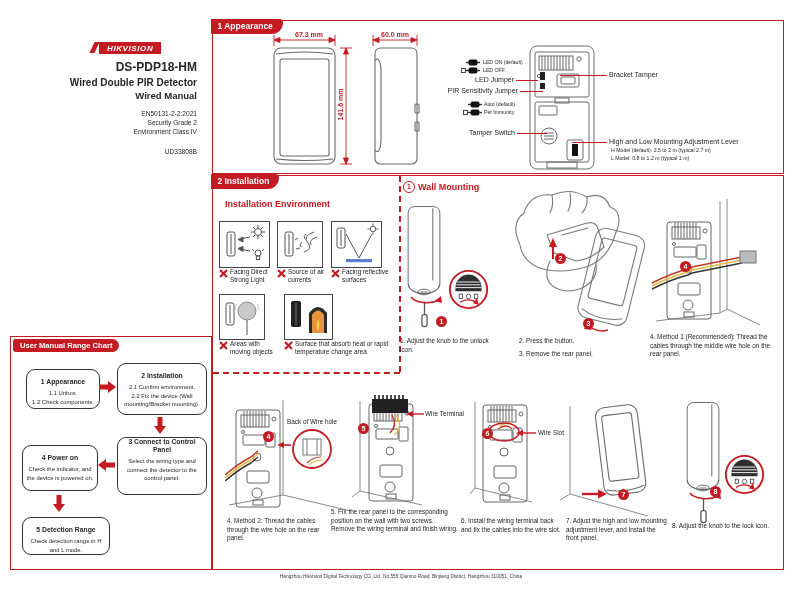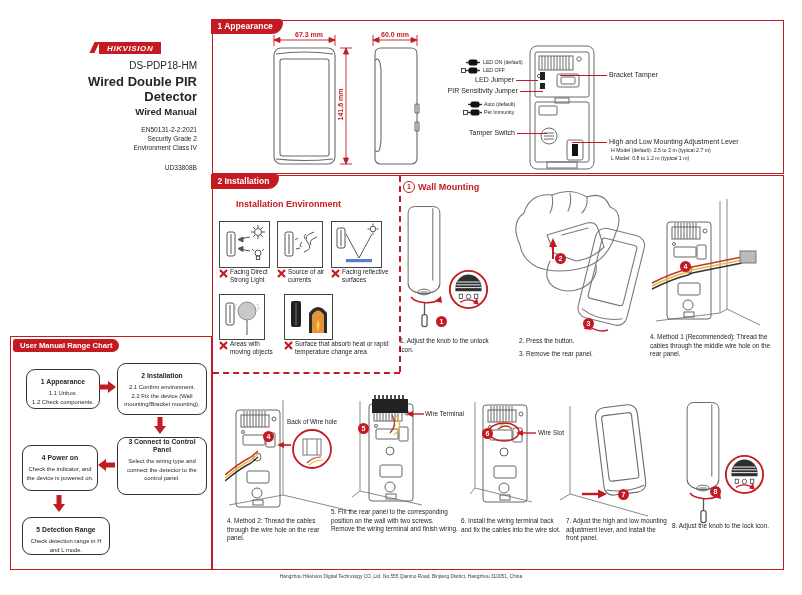--- a/index.html
+++ b/index.html
@@ -82,22 +82,22 @@
       </symbol>
     </defs>
   </svg>
 
   <div class="abs" style="left:92px;top:42px;display:flex;gap:2px;">
     <div style="width:5px;height:11px;background:#c41a21;transform:skewX(-25deg);"></div>
     <div style="background:#c41a21;color:#fff;font-weight:bold;font-style:italic;font-size:8px;
                 padding:1.5px 8px;letter-spacing:0.6px;">HIKVISION</div>
   </div>
   <div class="hdr" style="left:55px;top:60px;width:142px;">
-    <div style="font-size:10px;font-weight:normal;">DS-PDP18-HM</div>
-    <div style="font-size:13px;font-weight:bold;margin-top:3px;">Wired Double PIR Detector</div>
+    <div style="font-size:12px;font-weight:bold;">DS-PDP18-HM</div>
+    <div style="font-size:10px;font-weight:bold;margin-top:3px;">Wired Double PIR Detector</div>
     <div style="font-size:9.5px;font-weight:bold;margin-top:2px;">Wired Manual</div>
     <div style="font-size:6.6px;margin-top:9px;">EN50131-2-2:2021</div>
     <div style="font-size:6.6px;margin-top:2px;">Security Grade 2</div>
     <div style="font-size:6.6px;margin-top:2px;">Environment Class IV</div>
     <div style="font-size:6.6px;margin-top:13px;">UD33808B</div>
   </div>
 
   <div class="secbox" style="left:212px;top:20px;width:570px;height:152px;">
     <div class="sectab">1 Appearance</div>
   </div>
@@ -203,21 +203,21 @@
   <div class="leader" style="left:572px;top:142px;width:35px;"></div>
   <div class="lbl5 abs" style="left:611px;top:148px;">H Model (default): 2.5 to 3 m (typical 2.7 m)</div>
   <div class="lbl5 abs" style="left:611px;top:156px;">L Model: 0.8 to 1.2 m (typical 1 m)</div>
 
   <div class="secbox" style="left:212px;top:175px;width:570px;height:393px;">
     <div class="sectab">2 Installation</div>
     <div class="dash-v" style="left:186px;top:0;height:196px;"></div>
     <div class="dash-h" style="left:0;top:196px;width:187px;"></div>
   </div>
 
-  <div class="abs red" style="left:236px;top:199px;font-weight:bold;font-size:9px;">Installation Environment</div>
+  <div class="abs red" style="left:225px;top:199px;font-weight:bold;font-size:9px;">Installation Environment</div>
 
   <div class="envbox" style="left:219px;top:221px;width:49px;height:45px;">
     <svg width="49" height="45" viewBox="0 0 49 45">
       <g fill="none" stroke="#555" stroke-width="1">
         <rect x="7" y="10" width="8" height="24" rx="2"></rect>
           <line x1="11" y1="12" x2="11" y2="32"></line>
         <circle cx="38" cy="10" r="3.5"></circle>
         <path d="M38 3 v3 M38 14 v3 M31 10 h3 M42 10 h3 M33 5 l2 2 M43 5 l-2 2 M33 15 l2-2 M43 15 l-2-2"></path>
         <circle cx="38" cy="31" r="3"></circle>
           <rect x="36.4" y="34" width="3.2" height="3.5"></rect>

